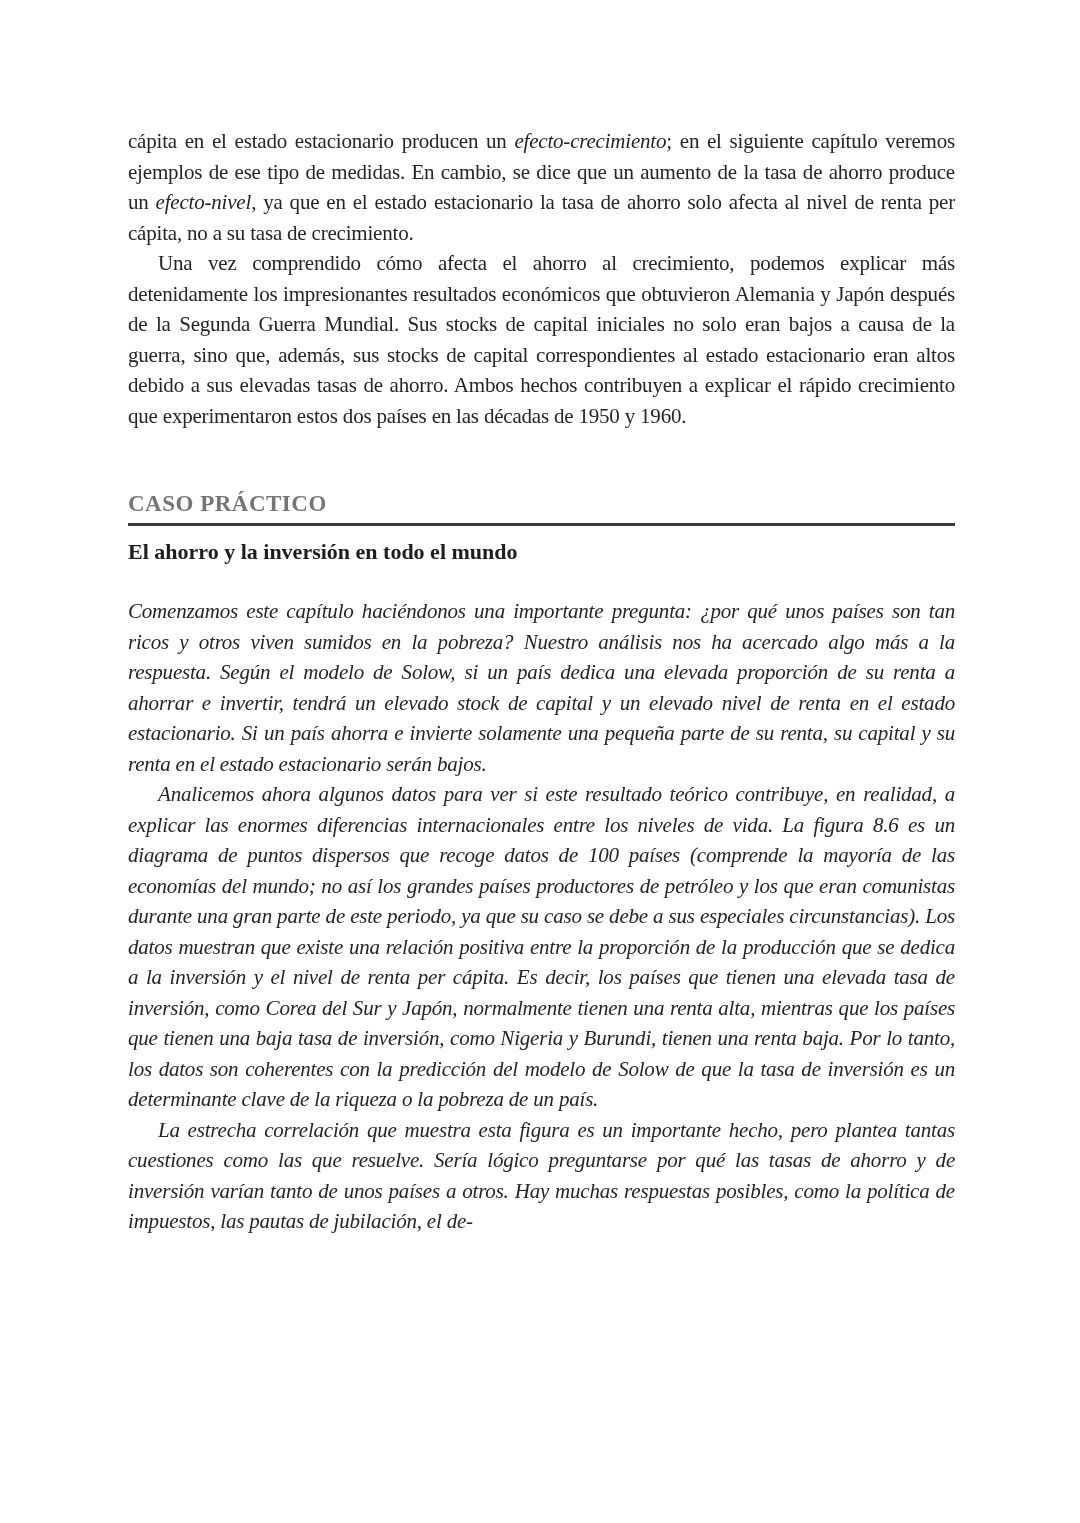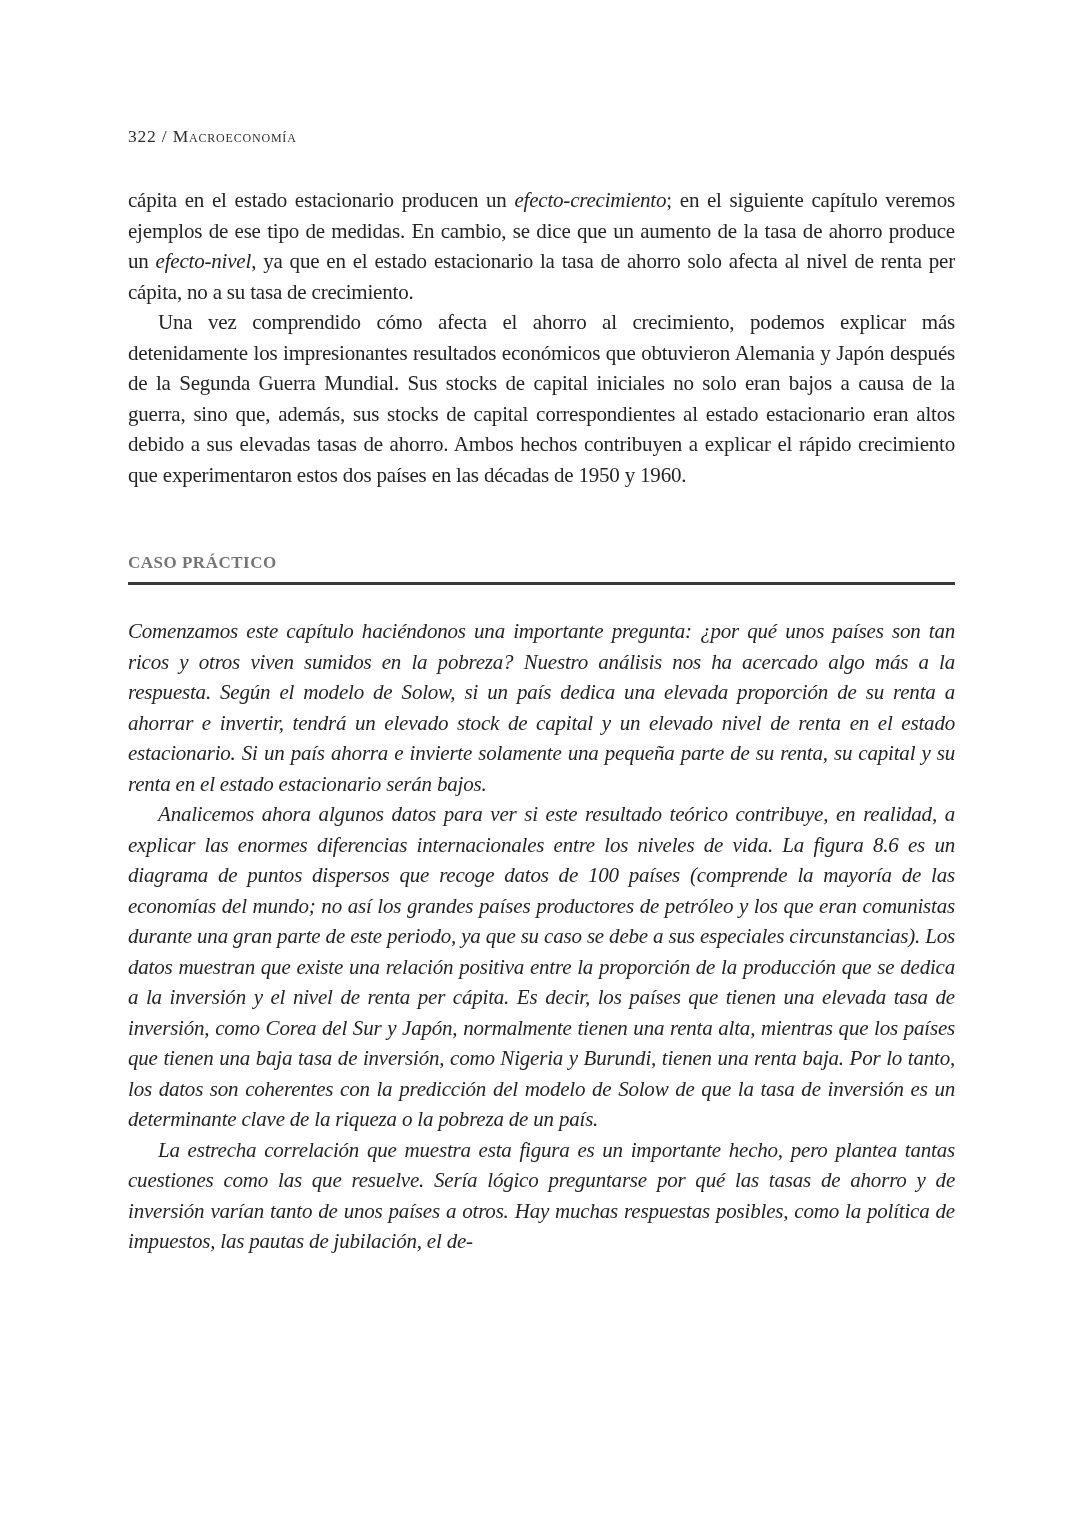--- a/index.html
+++ b/index.html
@@ -33,21 +33,21 @@
     font-size:21px;
     line-height:30.5px;
     letter-spacing:-0.2px;
     text-align:justify;
     color:var(--text);
   }
   .body-text p.indented{ text-indent:30px; }
   .body-text em{ }
   .case-study{ margin-top:60px; }
   .case-kicker{
-    font-size:17px;
+    font-size:23px;
     font-weight:bold;
     letter-spacing:0.5px;
     color:var(--kicker);
     line-height:26px;
   }
   .case-rule{
     border:none;
     border-top:3px solid var(--rule);
     margin:6px 0 0 0;
   }
@@ -58,33 +58,31 @@
     color:#1d1d1d;
     line-height:26px;
   }
   .case-body{ margin-top:31px;font-style:italic; }
 </style>
 </head>
 <body>
 
 <div class="page">
 
-  <div class="running-header">
-    <span>322</span><span> / </span><span class="book-title">Macroeconomía</span>
-  </div>
 
   <div class="body-text">
     <div>
         <p><span>cápita en el estado estacionario producen un </span><em>efecto-crecimiento</em><span>; en el siguiente capítulo veremos ejemplos de ese tipo de medidas. En cambio, se dice que un aumento de la tasa de ahorro produce un </span><em>efecto-nivel</em><span>, ya que en el estado estacionario la tasa de ahorro solo afecta al nivel de renta per cápita, no a su tasa de crecimiento.</span></p>
         <p class="indented"><span>Una vez comprendido cómo afecta el ahorro al crecimiento, podemos explicar más detenidamente los impresionantes resultados económicos que obtuvieron Alemania y Japón después de la Segunda Guerra Mundial. Sus stocks de capital iniciales no solo eran bajos a causa de la guerra, sino que, además, sus stocks de capital correspondientes al estado estacionario eran altos debido a sus elevadas tasas de ahorro. Ambos hechos contribuyen a explicar el rápido crecimiento que experimentaron estos dos países en las décadas de 1950 y 1960.</span></p>
       </div>
 
     <div class="case-study">
       <div class="case-kicker">CASO PRÁCTICO</div>
       <hr class="case-rule">
+      <h2 class="case-title">El ahorro y la inversión en todo el mundo</h2>
       <div class="case-body">
           <p><span>Comenzamos este capítulo haciéndonos una importante pregunta: ¿por qué unos países son tan ricos y otros viven sumidos en la pobreza? Nuestro análisis nos ha acercado algo más a la respuesta. Según el modelo de Solow, si un país dedica una elevada proporción de su renta a ahorrar e invertir, tendrá un elevado stock de capital y un elevado nivel de renta en el estado estacionario. Si un país ahorra e invierte solamente una pequeña parte de su renta, su capital y su renta en el estado estacionario serán bajos.</span></p>
           <p class="indented"><span>Analicemos ahora algunos datos para ver si este resultado teórico contribuye, en realidad, a explicar las enormes diferencias internacionales entre los niveles de vida. La figura 8.6 es un diagrama de puntos dispersos que recoge datos de 100 países (comprende la mayoría de las economías del mundo; no así los grandes países productores de petróleo y los que eran comunistas durante una gran parte de este periodo, ya que su caso se debe a sus especiales circunstancias). Los datos muestran que existe una relación positiva entre la proporción de la producción que se dedica a la inversión y el nivel de renta per cápita. Es decir, los países que tienen una elevada tasa de inversión, como Corea del Sur y Japón, normalmente tienen una renta alta, mientras que los países que tienen una baja tasa de inversión, como Nigeria y Burundi, tienen una renta baja. Por lo tanto, los datos son coherentes con la predicción del modelo de Solow de que la tasa de inversión es un determinante clave de la riqueza o la pobreza de un país.</span></p>
           <p class="indented"><span>La estrecha correlación que muestra esta figura es un importante hecho, pero plantea tantas cuestiones como las que resuelve. Sería lógico preguntarse por qué las tasas de ahorro y de inversión varían tanto de unos países a otros. Hay muchas respuestas posibles, como la política de impuestos, las pautas de jubilación, el de-</span></p>
         </div>
     </div>
   </div>
 
 </div>
 

